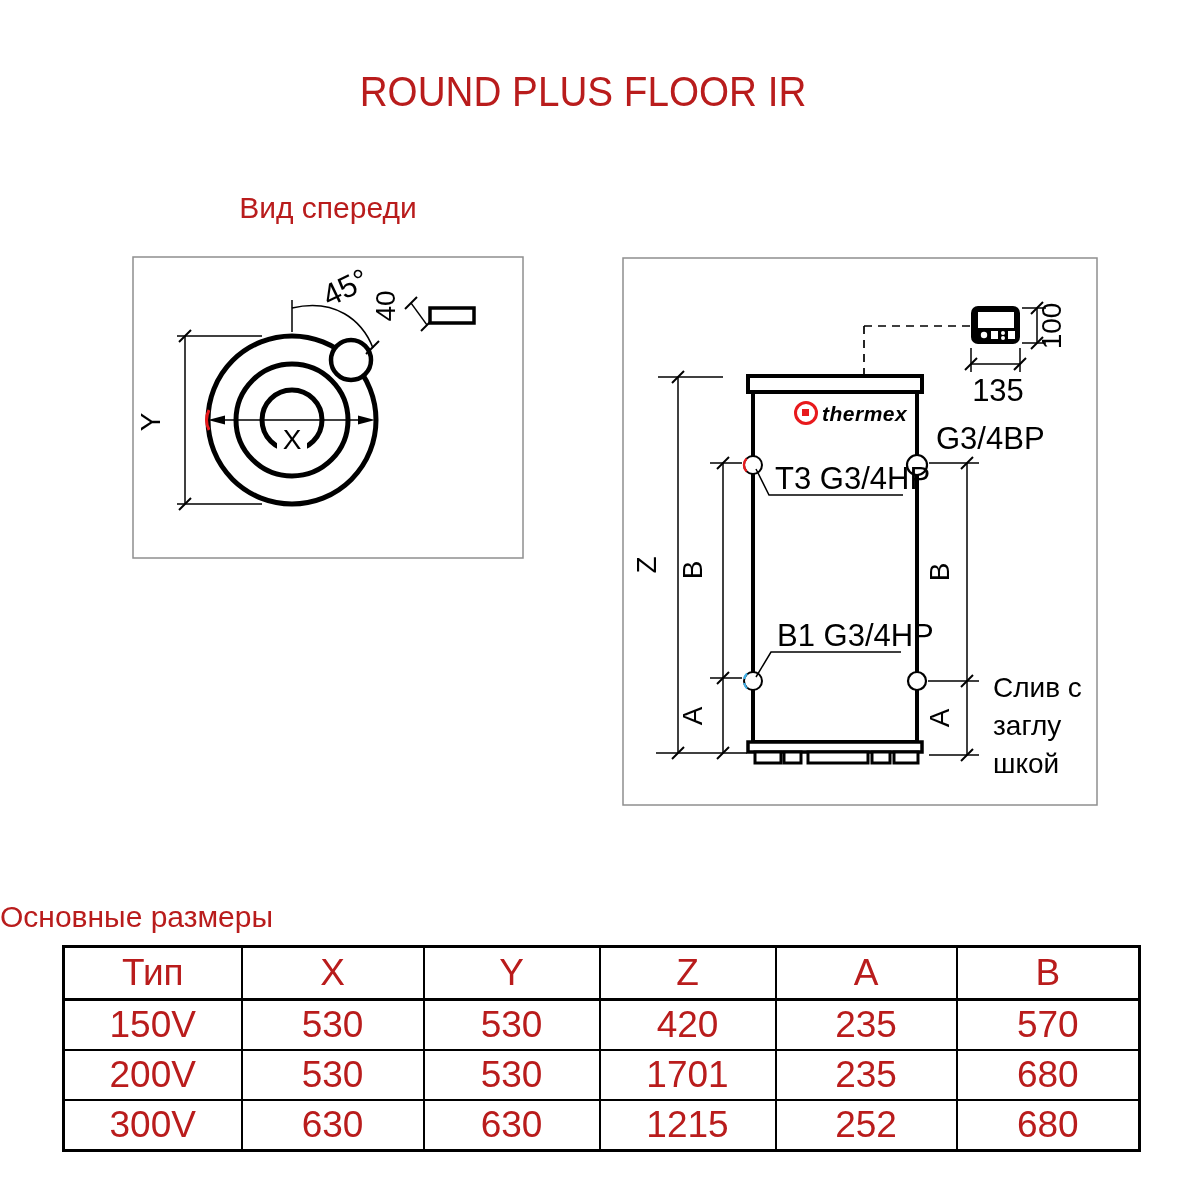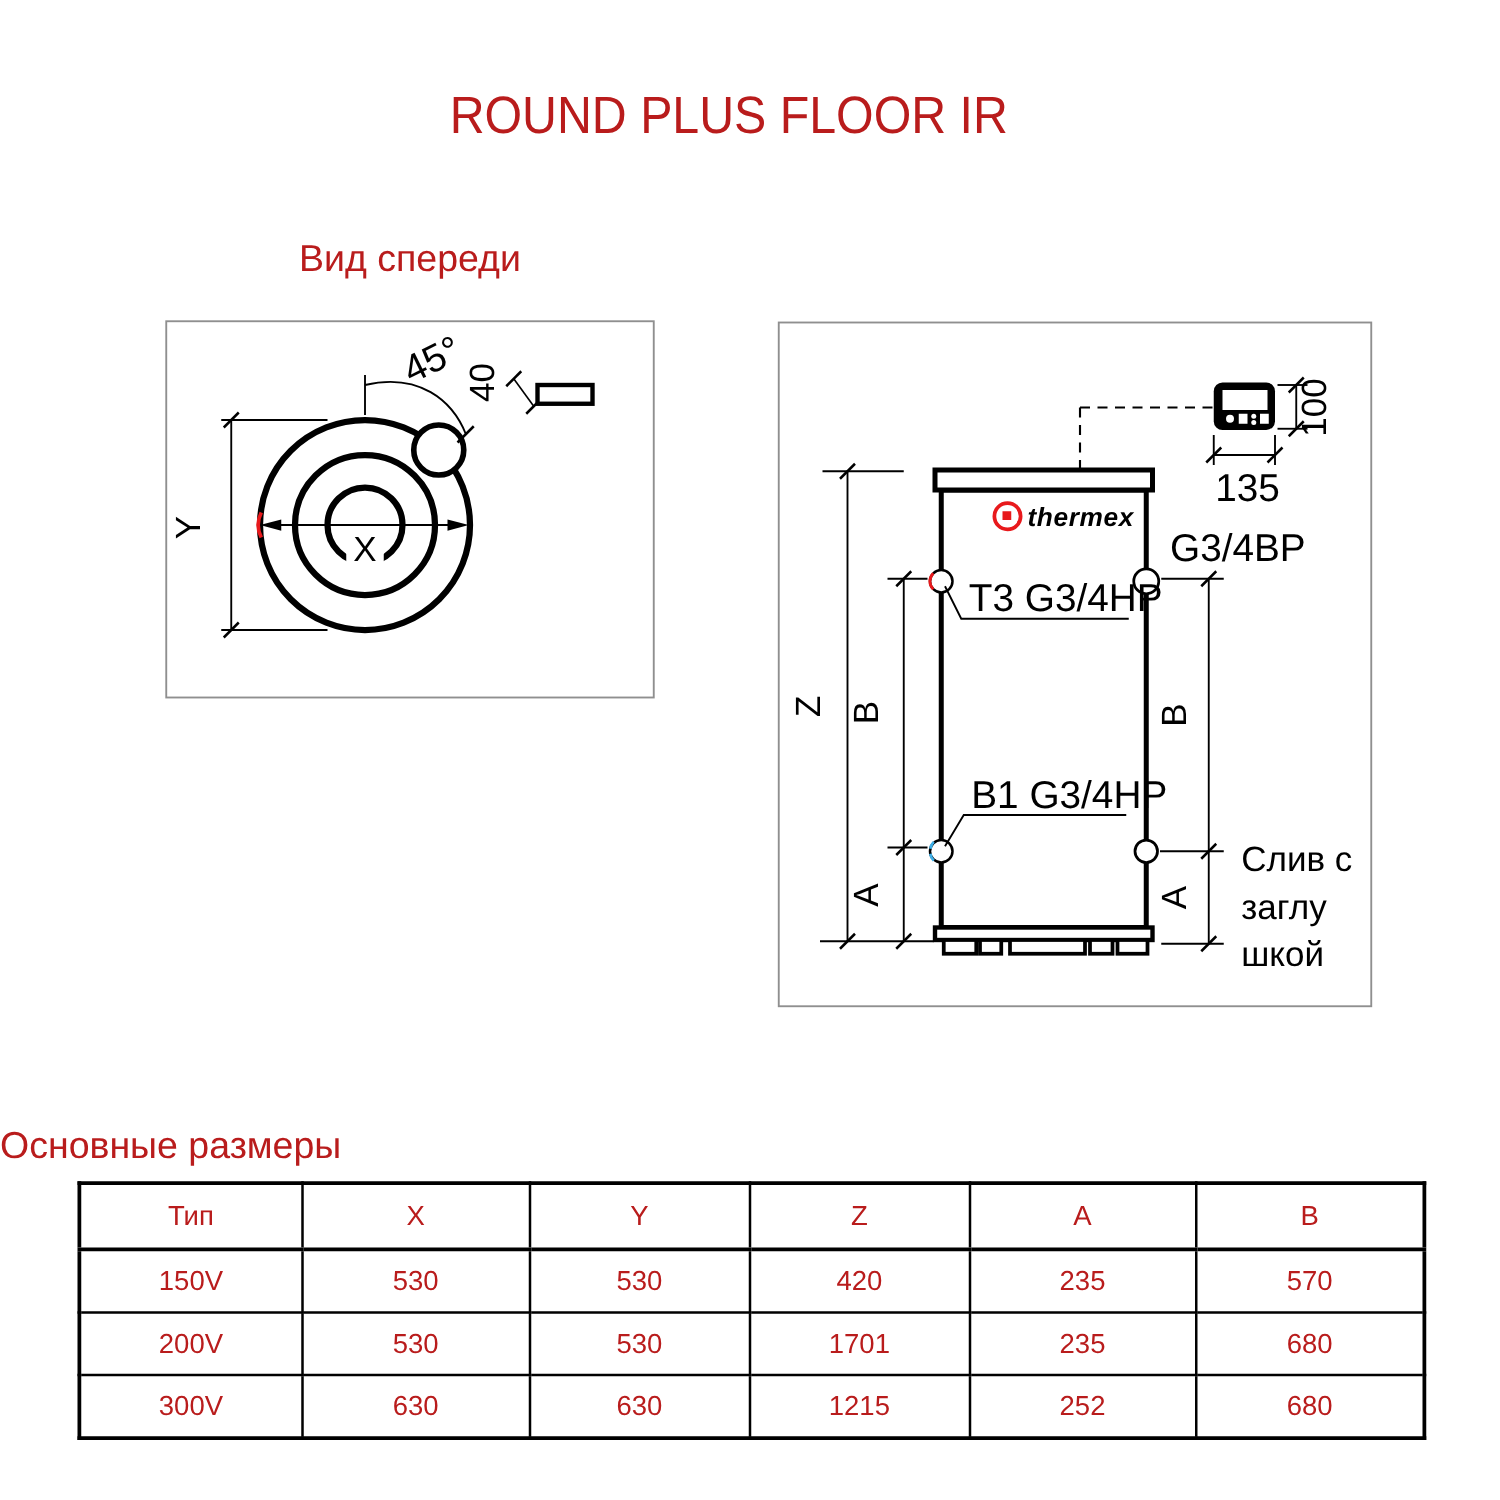--- a/index.html
+++ b/index.html
@@ -9,21 +9,21 @@
   svg text{font-family:"Liberation Sans","DejaVu Sans",sans-serif;fill:#000;}
   .abs{position:absolute;}
   .main-title{left:0;top:68px;width:1166px;text-align:center;font-size:42px;
               letter-spacing:0px;transform:scaleX(.92);transform-origin:50% 50%;white-space:nowrap;}
   .view-title{font-size:30px;text-align:center;white-space:nowrap;}
   .tv-title{left:133px;top:191px;width:390px;}
   .fv-title{left:623px;top:191px;width:474px;}
   .table-title{left:0;top:874px;width:1166px;text-align:left;font-size:30px;margin-top:26px;}
   .dims-table{left:62px;top:945px;width:1076px;border-collapse:collapse;table-layout:fixed;}
   .dims-table td{border:2px solid #000;text-align:center;vertical-align:middle;
-                 font-size:22px;height:48px;padding:0;}
+                 font-size:37px;height:48px;padding:0;}
   .dims-table tr.hdr td{height:50px;border-bottom:3px solid #000;}
   .dims-table{border:3px solid #000;}
 </style>
 </head>
 <body>
 
 <div class="page">
 
   <div class="abs main-title">ROUND PLUS FLOOR IR</div>
   <div class="abs view-title tv-title">Вид спереди</div>

